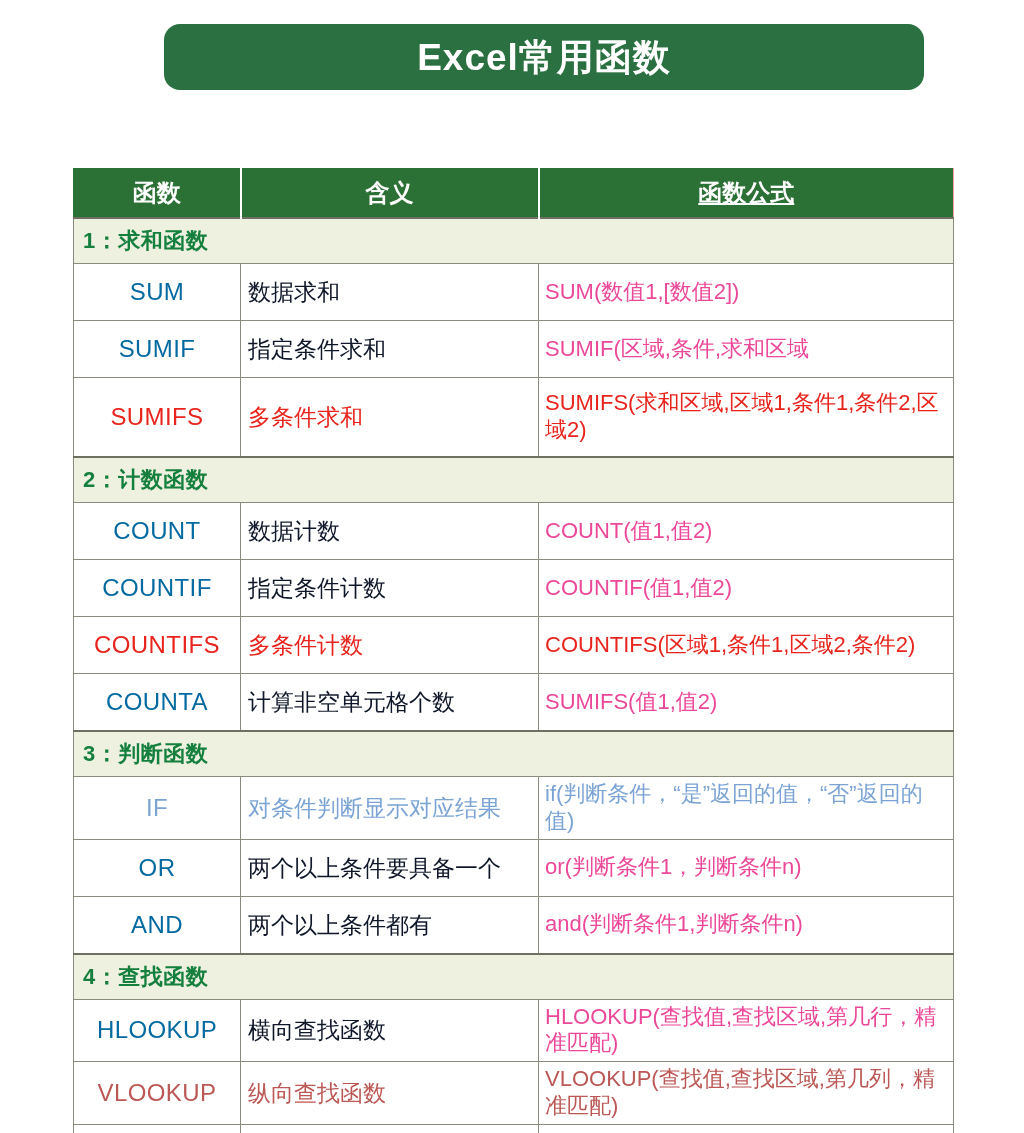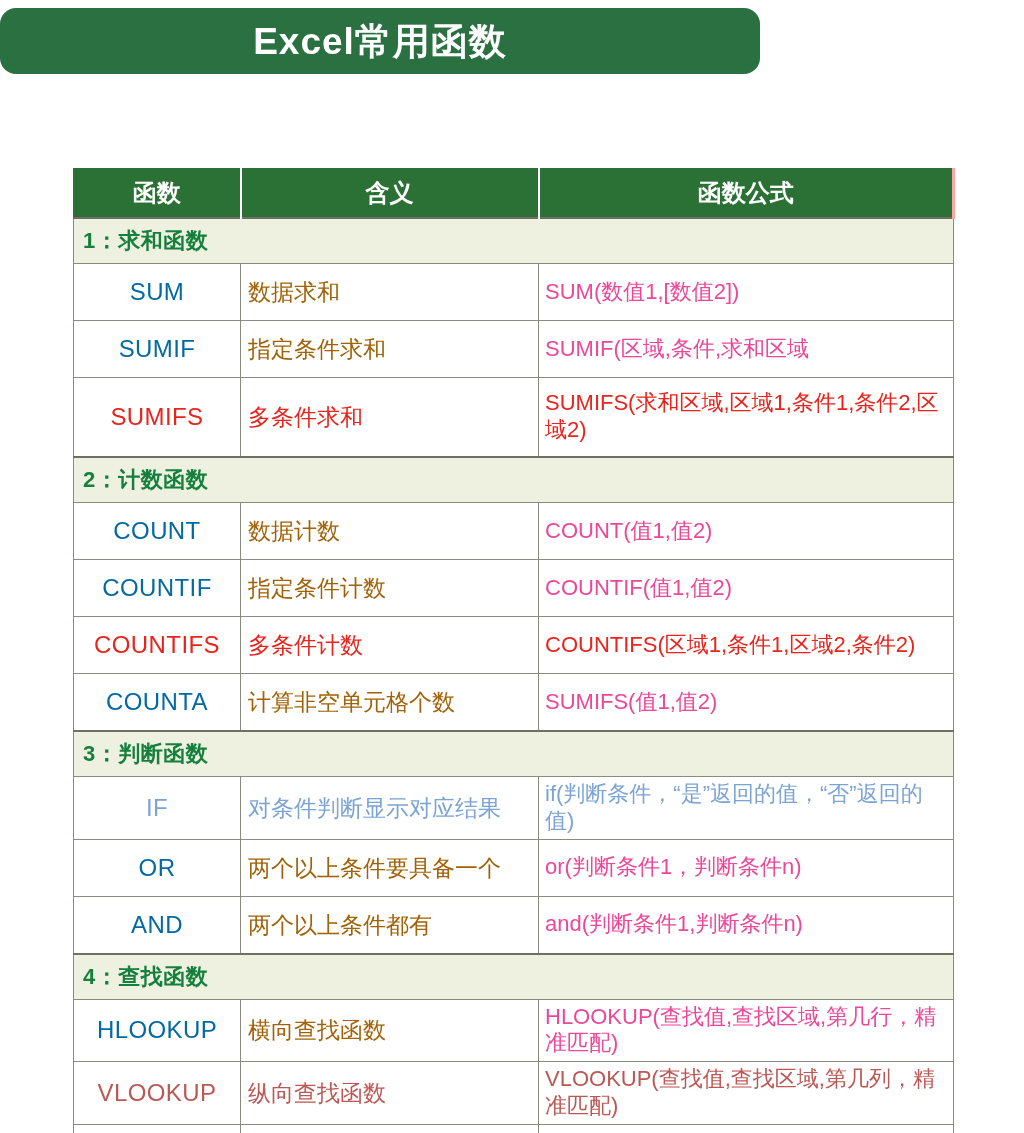--- a/index.html
+++ b/index.html
@@ -12,23 +12,23 @@
     width: 1024px;
     height: 1133px;
     font-family: "Liberation Sans", "DejaVu Sans", sans-serif;
     overflow: hidden;
     position: relative;
   }
 
   
   .banner-wrap {
     width: 924px;
-    padding-top: 8px;
+    padding-top: 24px;
     display: flex;
-    justify-content: flex-start;
+    justify-content: flex-end;
   }
   .banner {
     width: 760px;
     height: 66px;
     border-radius: 16px;
     background: #2a7040;
     display: flex;
     align-items: center;
     justify-content: center;
     box-sizing: border-box;
@@ -69,21 +69,21 @@
   .fn-table thead th {
     background: #2b7034;
     color: #ffffff;
     font-size: 24px;
     font-weight: bold;
     height: 48px;
     text-align: center;
     border: 1px solid #2b7034;
     border-right: 2px solid #ffffff;
   }
-  .fn-table thead th:last-child { border-right: 3px solid #fca5a5; }
+  .fn-table thead th:last-child { border-right: 1px solid #fca5a5; text-decoration: underline; }
 
   
   tr.section-row td {
     background: #eef0e0;
     height: 44px;
     font-size: 22px;
     font-weight: bold;
     color: #15803d;
     padding-left: 9px;
     letter-spacing: 0.5px;
@@ -96,21 +96,21 @@
   td.cell-name {
     text-align: center;
     font-size: 24px;
     color: #0369a1;
     letter-spacing: 0.4px;
     padding: 4px 2px;
   }
   td.cell-meaning {
     text-align: left;
     font-size: 23px;
-    color: #a16207;
+    color: #0f172a;
     padding: 4px 6px 4px 7px;
     line-height: 1.22;
   }
   td.cell-formula {
     text-align: left;
     font-size: 22px;
     color: #ec4899;
     padding: 4px 5px 4px 6px;
     line-height: 1.22;
     word-break: break-all;

